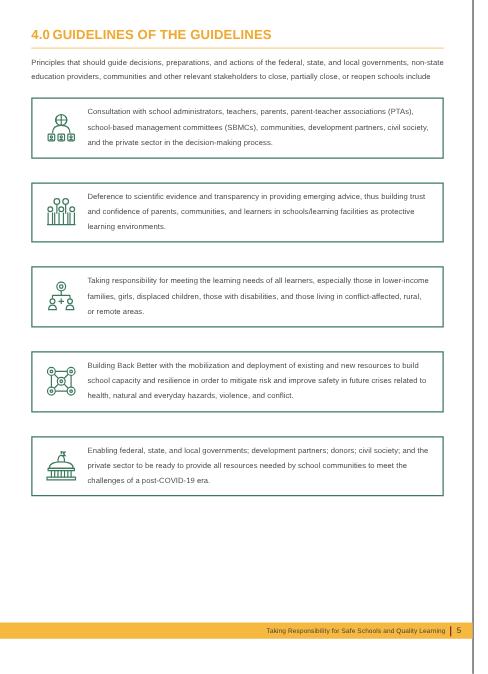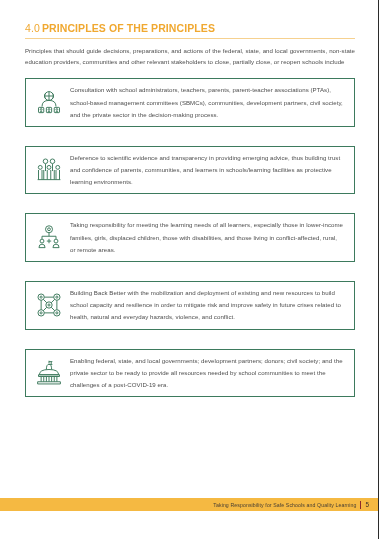--- a/index.html
+++ b/index.html
@@ -47,21 +47,21 @@
   
   .heading {
     font-size: 10.5px;
     font-weight: bold;
     letter-spacing: 0.1px;
     color: #f0a830;
     white-space: nowrap;
     line-height: 1.2;
   }
   .heading .num {
-    font-weight: normal;
+    font-weight: bold;
     color: #f0a830;
     margin-right: 2px;
   }
   .heading-rule {
     margin-top: 3px;
     width: 100%;
     height: 1px;
     background: #f3c169;
     opacity: 0.75;
   }
@@ -153,21 +153,21 @@
   }
 </style>
 </head>
 <body>
 
 <div class="page">
 
   <div class="content">
 
     <div class="heading">
-      <span class="num">4.0</span><span>PRINCIPLES OF THE PRINCIPLES</span>
+      <span class="num">4.0</span><span>GUIDELINES OF THE GUIDELINES</span>
     </div>
     <div class="heading-rule"></div>
 
     <div class="intro">Principles that should guide decisions, preparations, and actions of the federal, state, and local governments, non-state education providers, communities and other relevant stakeholders to close, partially close, or reopen schools include</div>
 
     <div class="boxes">
 
       <div class="box">
         <div class="box-icon">
           <svg width="28" height="28" viewBox="0 0 32 32" fill="none" stroke="#3d7a5d" stroke-width="1.1">

